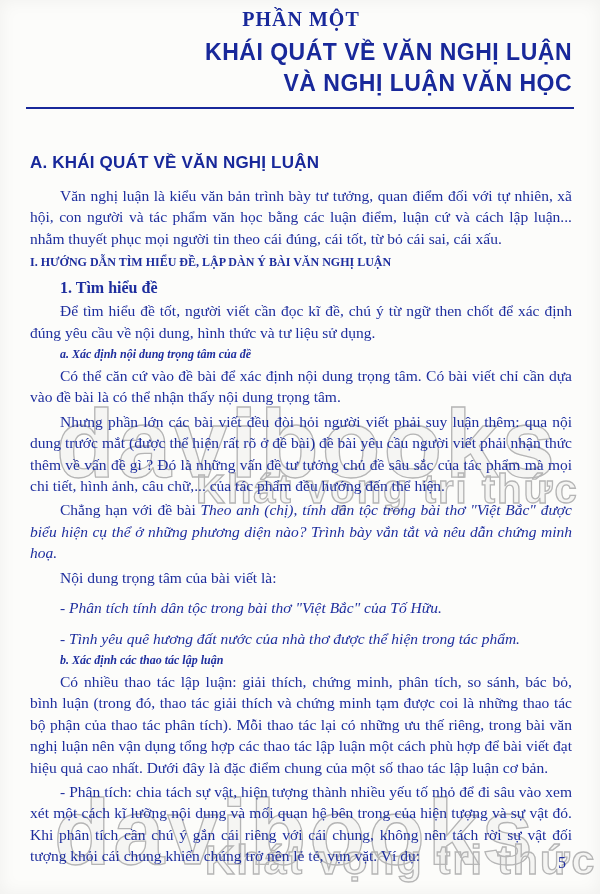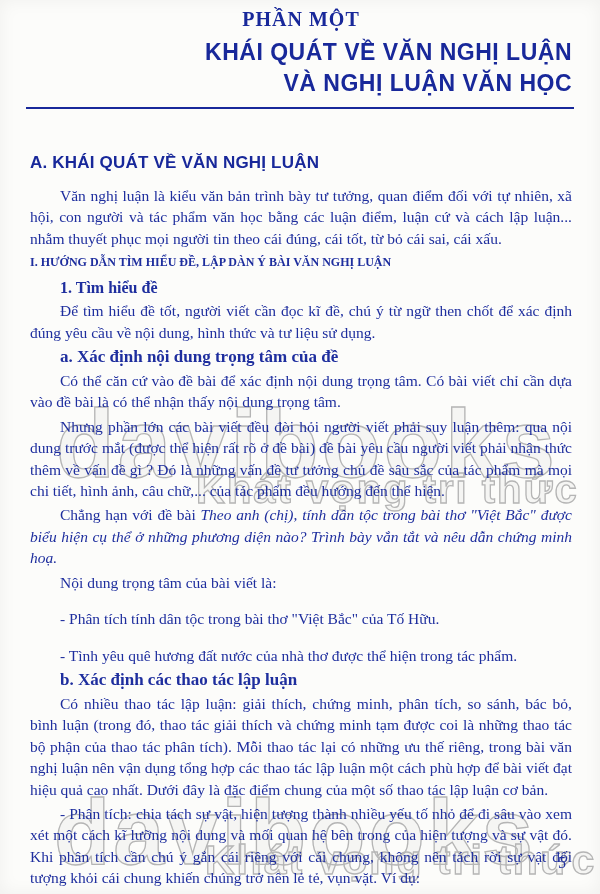--- a/index.html
+++ b/index.html
@@ -31,22 +31,22 @@
   }
   .rule{border:none;border-top:2.5px solid var(--title);margin:8px -2px 0 -4px;}
   .h-a{
     font-family:"Liberation Sans",sans-serif;font-weight:bold;font-size:17px;
     margin:44px 0 8px;color:var(--title);letter-spacing:0.2px;
   }
   .body{font-size:15.5px;line-height:21.4px;text-align:justify;margin:3px 0 0;}
   .indent{text-indent:30px;}
   .h-i{font-size:12px;font-weight:bold;margin:6px 0 9px;}
   .h-1{font-size:16px;font-weight:bold;margin:7px 0 0;text-indent:30px;}
-  .h-ab{font-size:17px;font-weight:bold;margin:4px 0 0;text-indent:30px;}
-  .tight{margin-top:15px;}
+  .h-ab{font-size:12px;font-weight:bold;font-style:italic;margin:4px 0 0;text-indent:30px;}
+  .tight{margin-top:9px;font-style:italic;}
   .example i{font-style:italic;}
   .watermark{
     position:absolute;z-index:1;line-height:1;white-space:nowrap;
     font-family:"Liberation Sans",sans-serif;font-weight:bold;
     color:rgba(200,200,200,0.12);
     -webkit-text-stroke:1.3px var(--wm);
     pointer-events:none;
   }
   .wm-mid-brand{left:56px;top:396px;font-size:96px;letter-spacing:3px;}
   .wm-mid-slogan{left:196px;top:469px;font-size:40px;letter-spacing:2px;}

